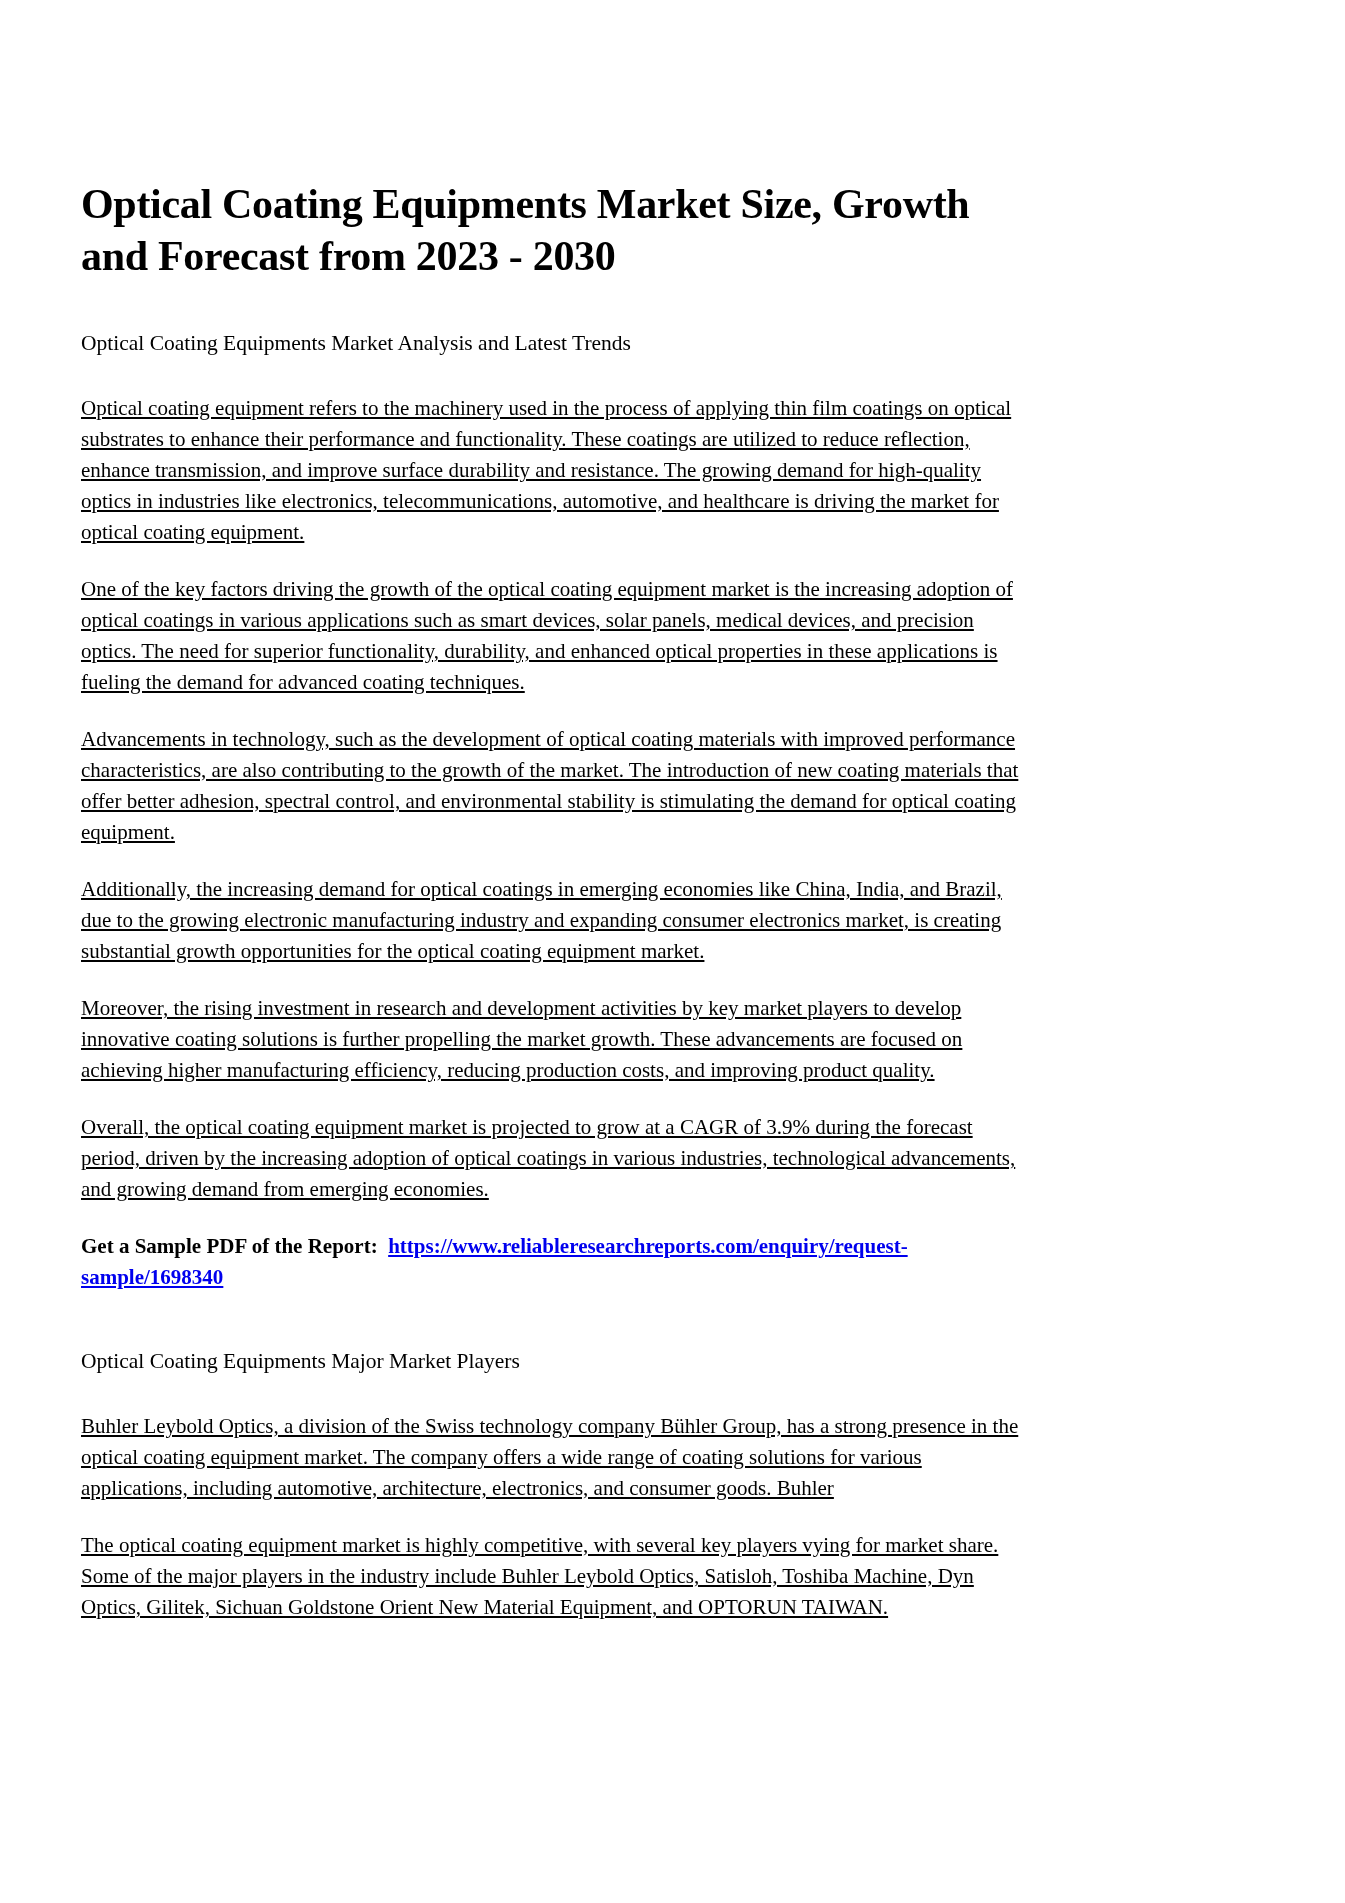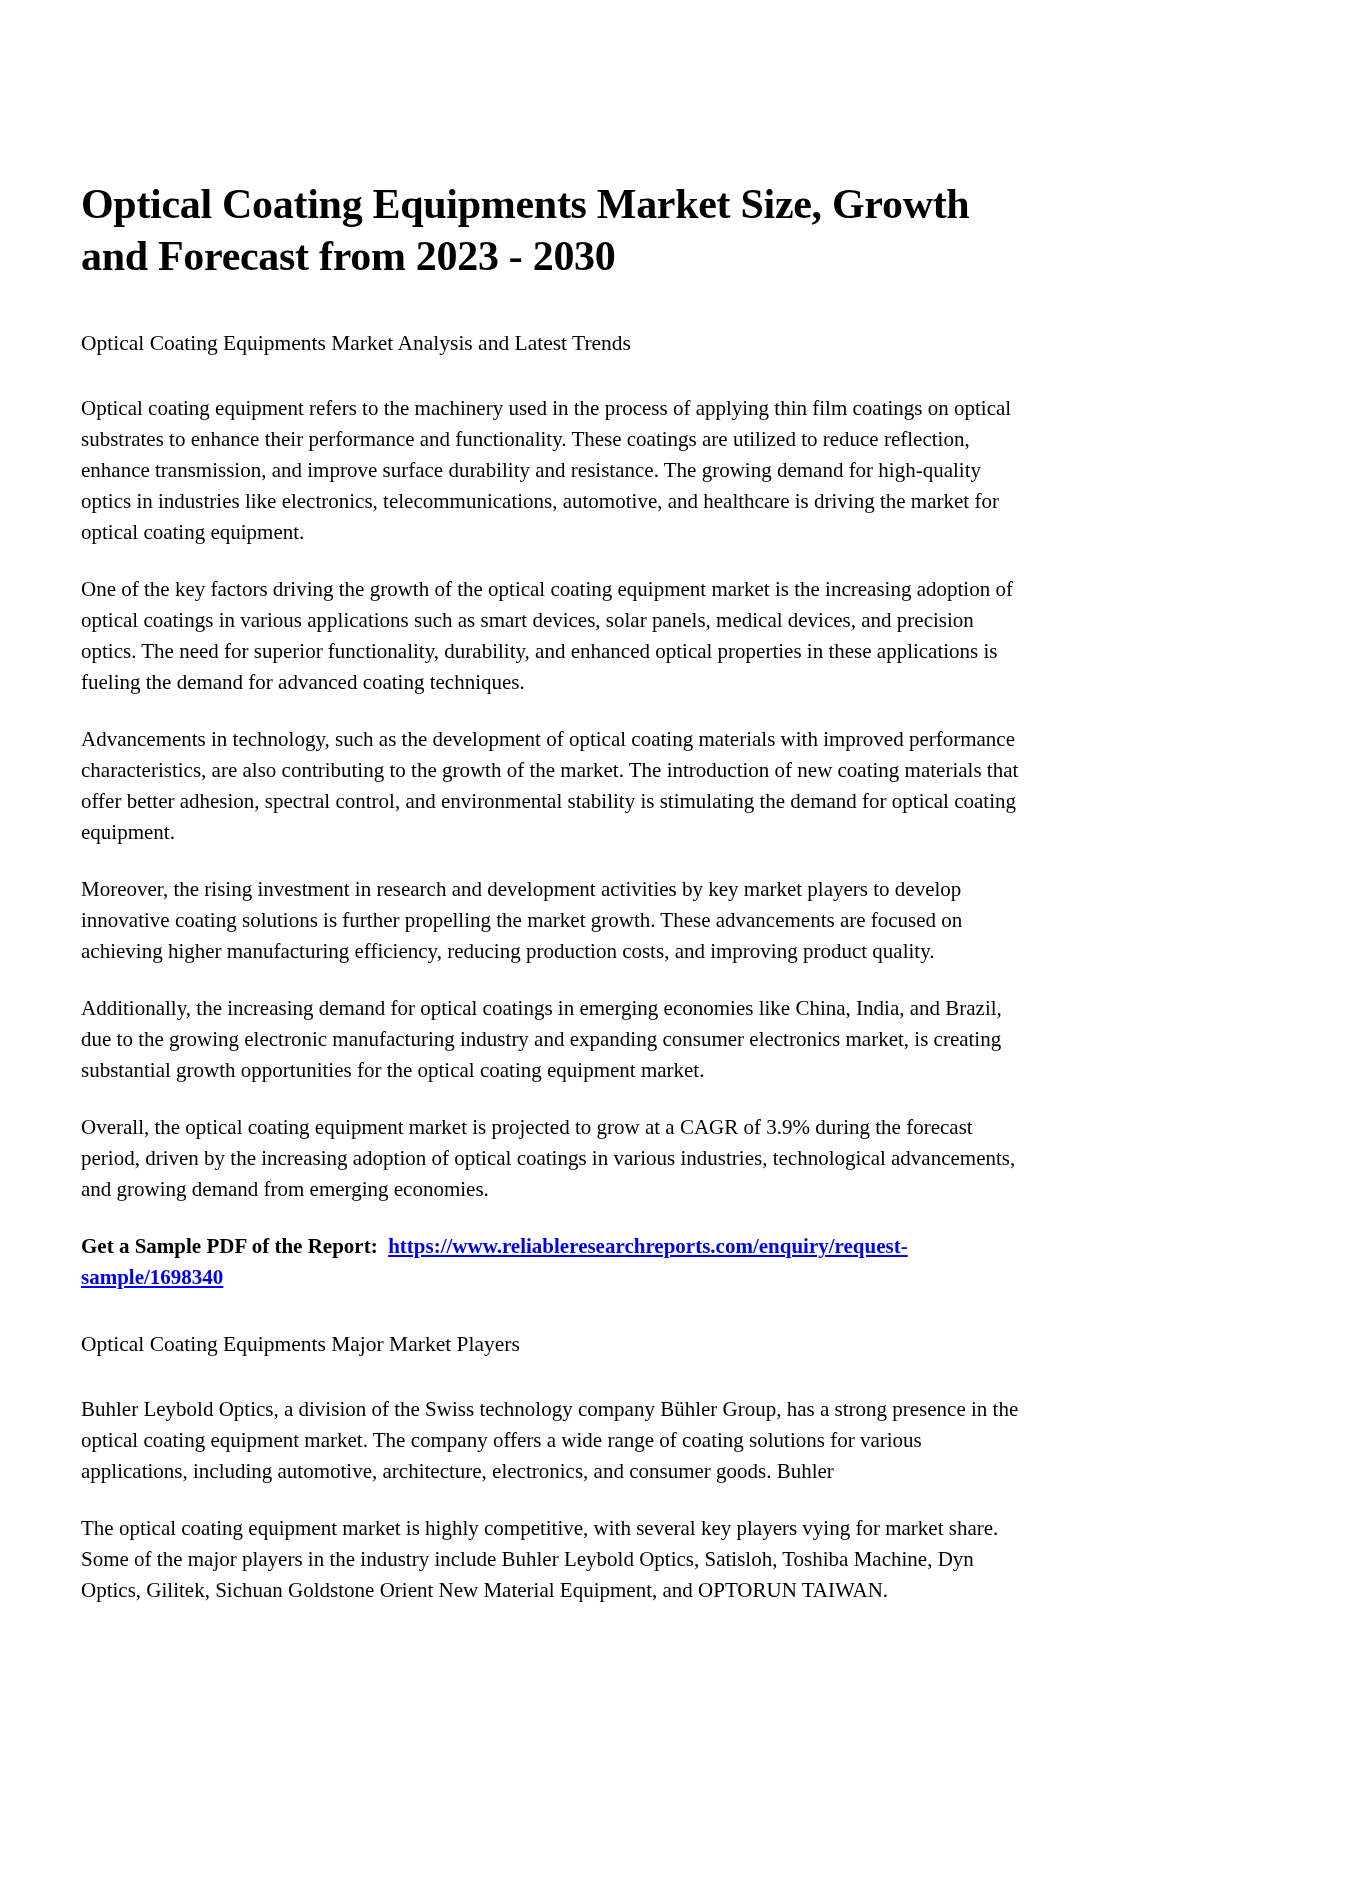--- a/index.html
+++ b/index.html
@@ -26,26 +26,27 @@
     max-width: 900px;
     letter-spacing: -0.3px;
   }
   h2.subhead {
     font-size: 21.5px;
     line-height: 31px;
     font-weight: normal;
     margin: 0 0 34px 0;
   }
   h2.subhead.second {
-    margin-top: 36px;
+    margin-top: 53px;
   }
   p.body-par {
     font-size: 21px;
     line-height: 31px;
     margin: 0 0 26px 0;
+    text-decoration: underline;
   }
   p.cta {
     font-size: 21px;
     line-height: 31px;
     margin: 0 0 26px 0;
   }
   .cta-label {
     font-weight: bold;
     color: #000000;
     margin-top: 12px;
@@ -65,23 +66,23 @@
   <h1 class="doc-title">Optical Coating Equipments Market Size, Growth and Forecast from 2023 - 2030</h1>
 
   <h2 class="subhead">Optical Coating Equipments Market Analysis and Latest Trends</h2>
 
   <p class="body-par">Optical coating equipment refers to the machinery used in the process of applying thin film coatings on optical substrates to enhance their performance and functionality. These coatings are utilized to reduce reflection, enhance transmission, and improve surface durability and resistance. The growing demand for high-quality optics in industries like electronics, telecommunications, automotive, and healthcare is driving the market for optical coating equipment.</p>
 
   <p class="body-par">One of the key factors driving the growth of the optical coating equipment market is the increasing adoption of optical coatings in various applications such as smart devices, solar panels, medical devices, and precision optics. The need for superior functionality, durability, and enhanced optical properties in these applications is fueling the demand for advanced coating techniques.</p>
 
   <p class="body-par">Advancements in technology, such as the development of optical coating materials with improved performance characteristics, are also contributing to the growth of the market. The introduction of new coating materials that offer better adhesion, spectral control, and environmental stability is stimulating the demand for optical coating equipment.</p>
 
+  <p class="body-par">Additionally, the increasing demand for optical coatings in emerging economies like China, India, and Brazil, due to the growing electronic manufacturing industry and expanding consumer electronics market, is creating substantial growth opportunities for the optical coating equipment market.</p>
+
   <p class="body-par">Moreover, the rising investment in research and development activities by key market players to develop innovative coating solutions is further propelling the market growth. These advancements are focused on achieving higher manufacturing efficiency, reducing production costs, and improving product quality.</p>
-
-  <p class="body-par">Additionally, the increasing demand for optical coatings in emerging economies like China, India, and Brazil, due to the growing electronic manufacturing industry and expanding consumer electronics market, is creating substantial growth opportunities for the optical coating equipment market.</p>
 
   <p class="body-par">Overall, the optical coating equipment market is projected to grow at a CAGR of 3.9% during the forecast period, driven by the increasing adoption of optical coatings in various industries, technological advancements, and growing demand from emerging economies.</p>
 
   <p class="cta"><span class="cta-label">Get a Sample PDF of the Report:</span><span>&nbsp; </span><a class="cta-link" href="#">https://www.reliableresearchreports.com/enquiry/request-sample/1698340</a></p>
 
   <h2 class="subhead second">Optical Coating Equipments Major Market Players</h2>
 
   <p class="body-par">Buhler Leybold Optics, a division of the Swiss technology company Bühler Group, has a strong presence in the optical coating equipment market. The company offers a wide range of coating solutions for various applications, including automotive, architecture, electronics, and consumer goods. Buhler</p>
 
   <p class="body-par">The optical coating equipment market is highly competitive, with several key players vying for market share. Some of the major players in the industry include Buhler Leybold Optics, Satisloh, Toshiba Machine, Dyn Optics, Gilitek, Sichuan Goldstone Orient New Material Equipment, and OPTORUN TAIWAN.</p>

